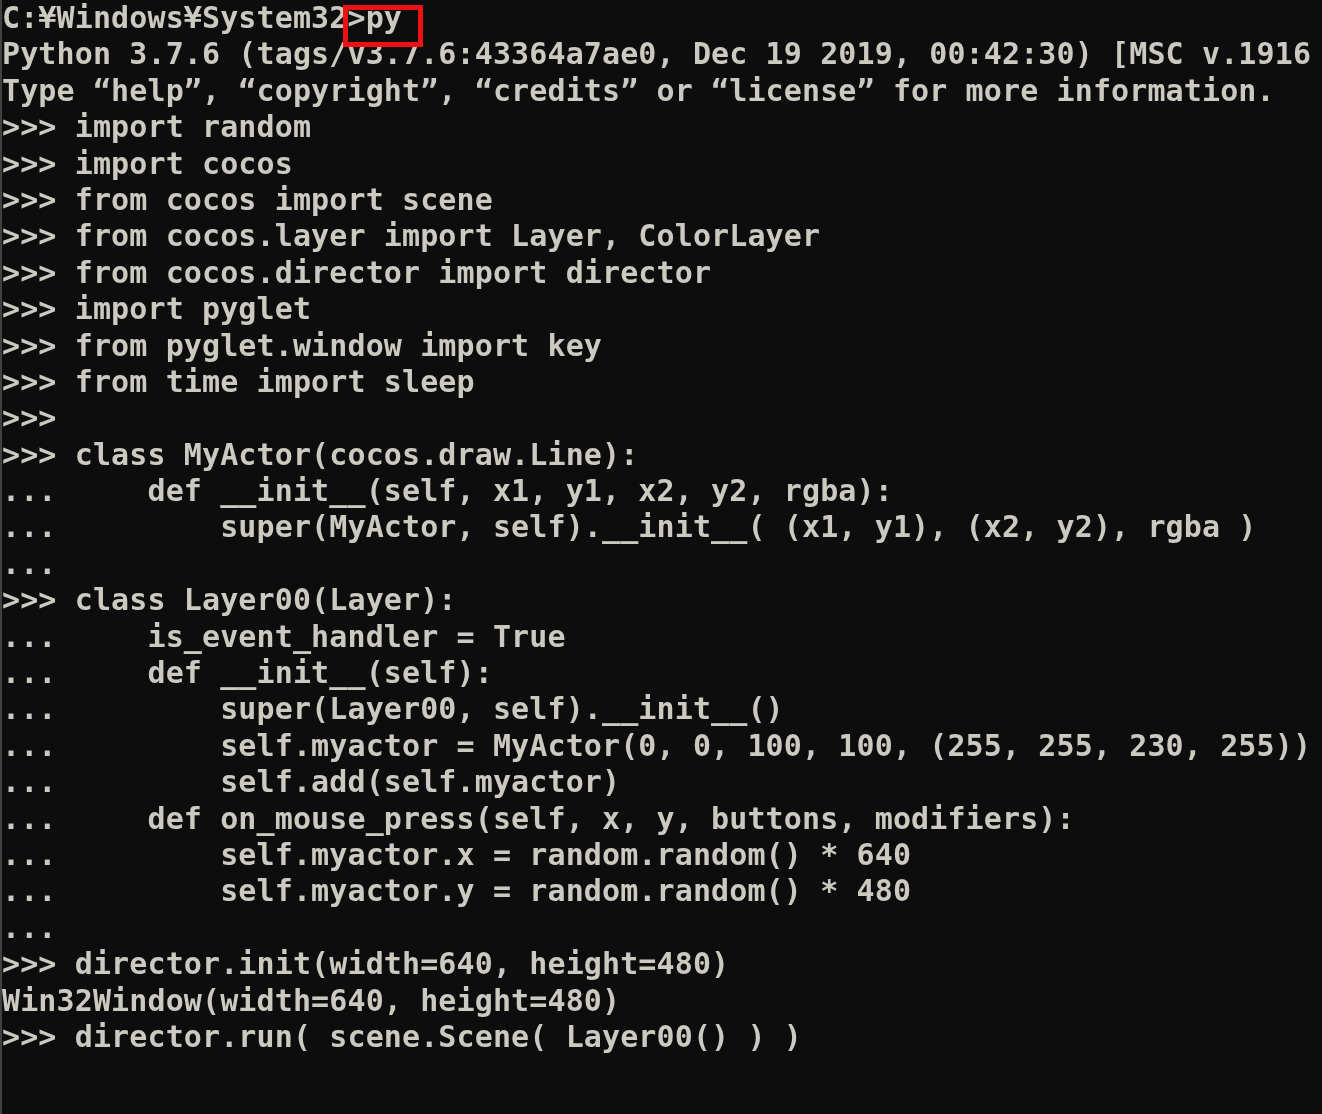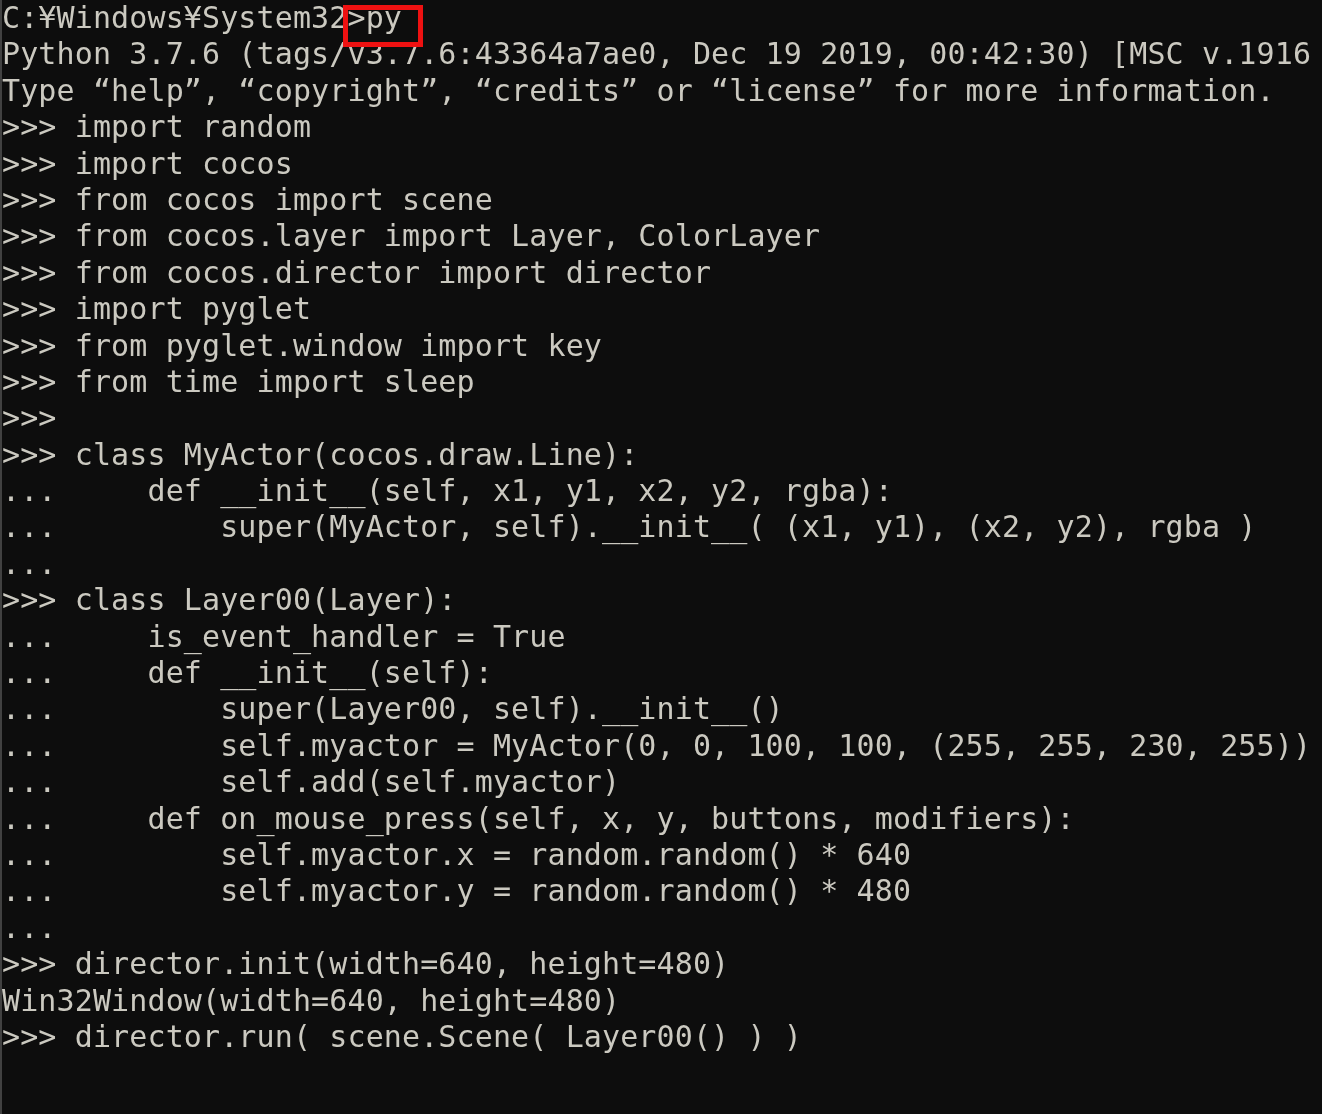--- a/index.html
+++ b/index.html
@@ -15,20 +15,21 @@
     font-family: "DejaVu Sans Mono", "Liberation Mono", monospace;
   }
 
   #console {
     position: relative;
     width: 1322px;
     height: 1114px;
     background: #0d0d0d;
     overflow: hidden;
     box-sizing: border-box;
+    font-weight: bold;
   }
 
   
   #left-edge {
     position: absolute;
     left: 0;
     top: 0;
     width: 2px;
     height: 1114px;
     background: #6e6e6e;

